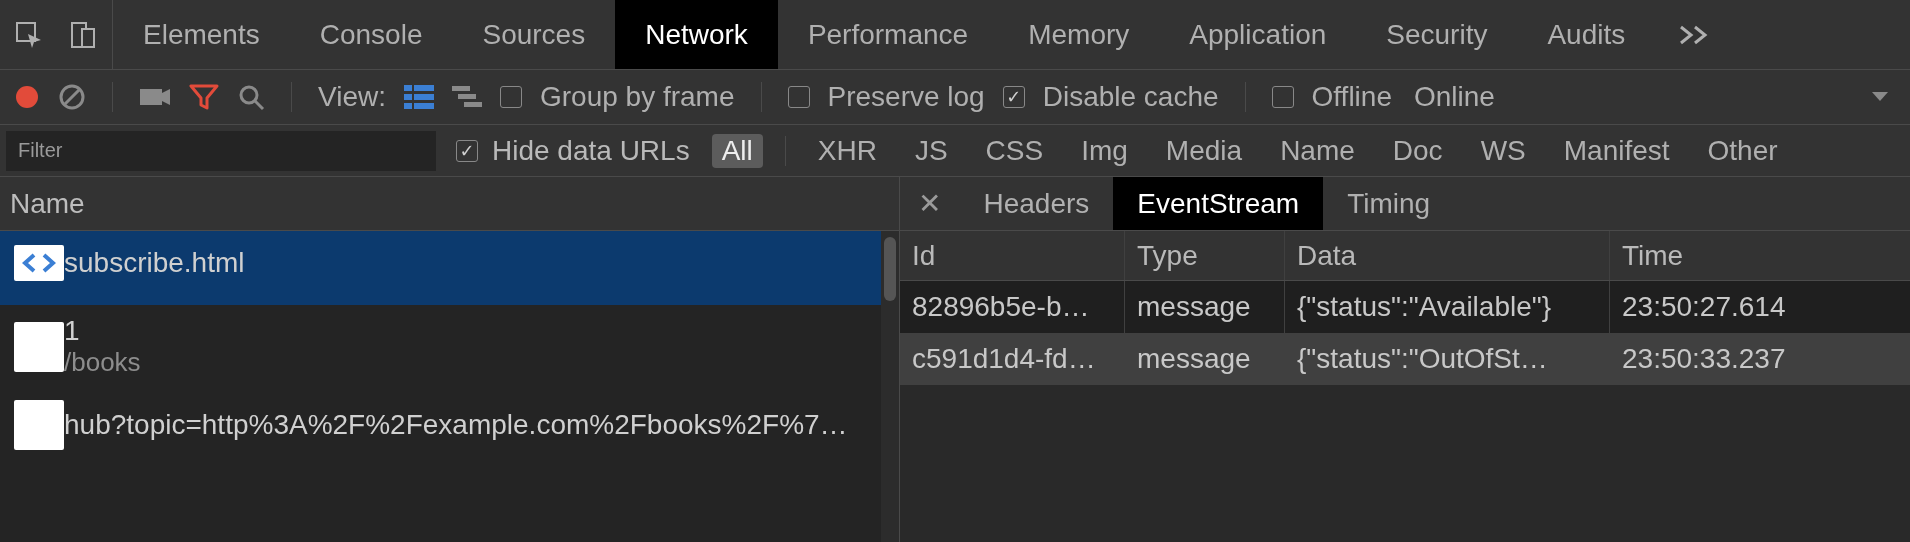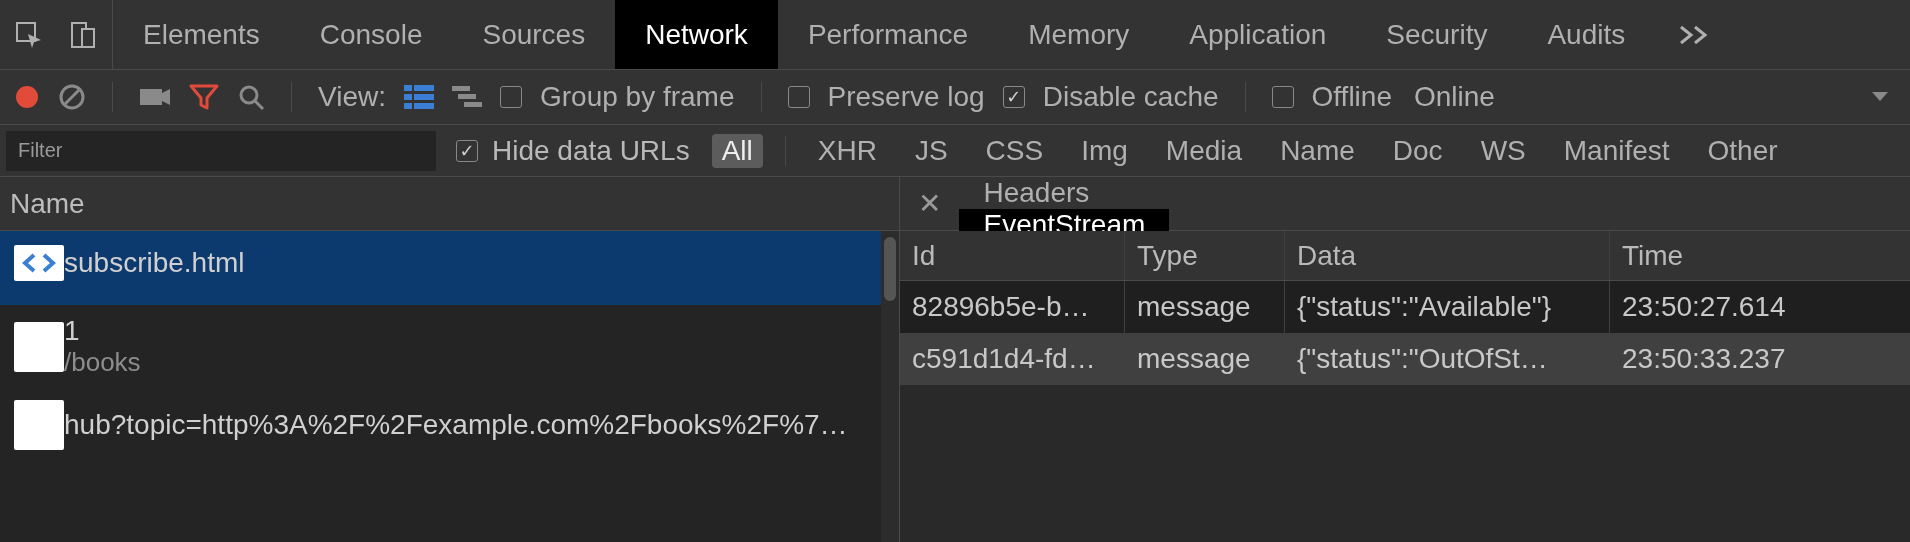--- a/index.html
+++ b/index.html
@@ -284,21 +284,21 @@
         </div>
         <div class="lp-scrollbar">
           <div class="thumb"></div>
         </div>
     </div>
   </div>
 
   <div class="right-pane">
     <div class="detail-tabs">
       <span class="close">✕</span>
-      <div id="detail-tabs-host" style="display:flex;flex-direction:column;">
+      <div id="detail-tabs-host" style="display:flex;">
           <div class="dtab">Headers</div>
           <div class="dtab active">EventStream</div>
           <div class="dtab">Timing</div>
         </div>
     </div>
     <div class="es-table">
       <div class="es-head">
         <div class="col id">Id</div>
         <div class="col type">Type</div>
         <div class="col data">Data</div>

